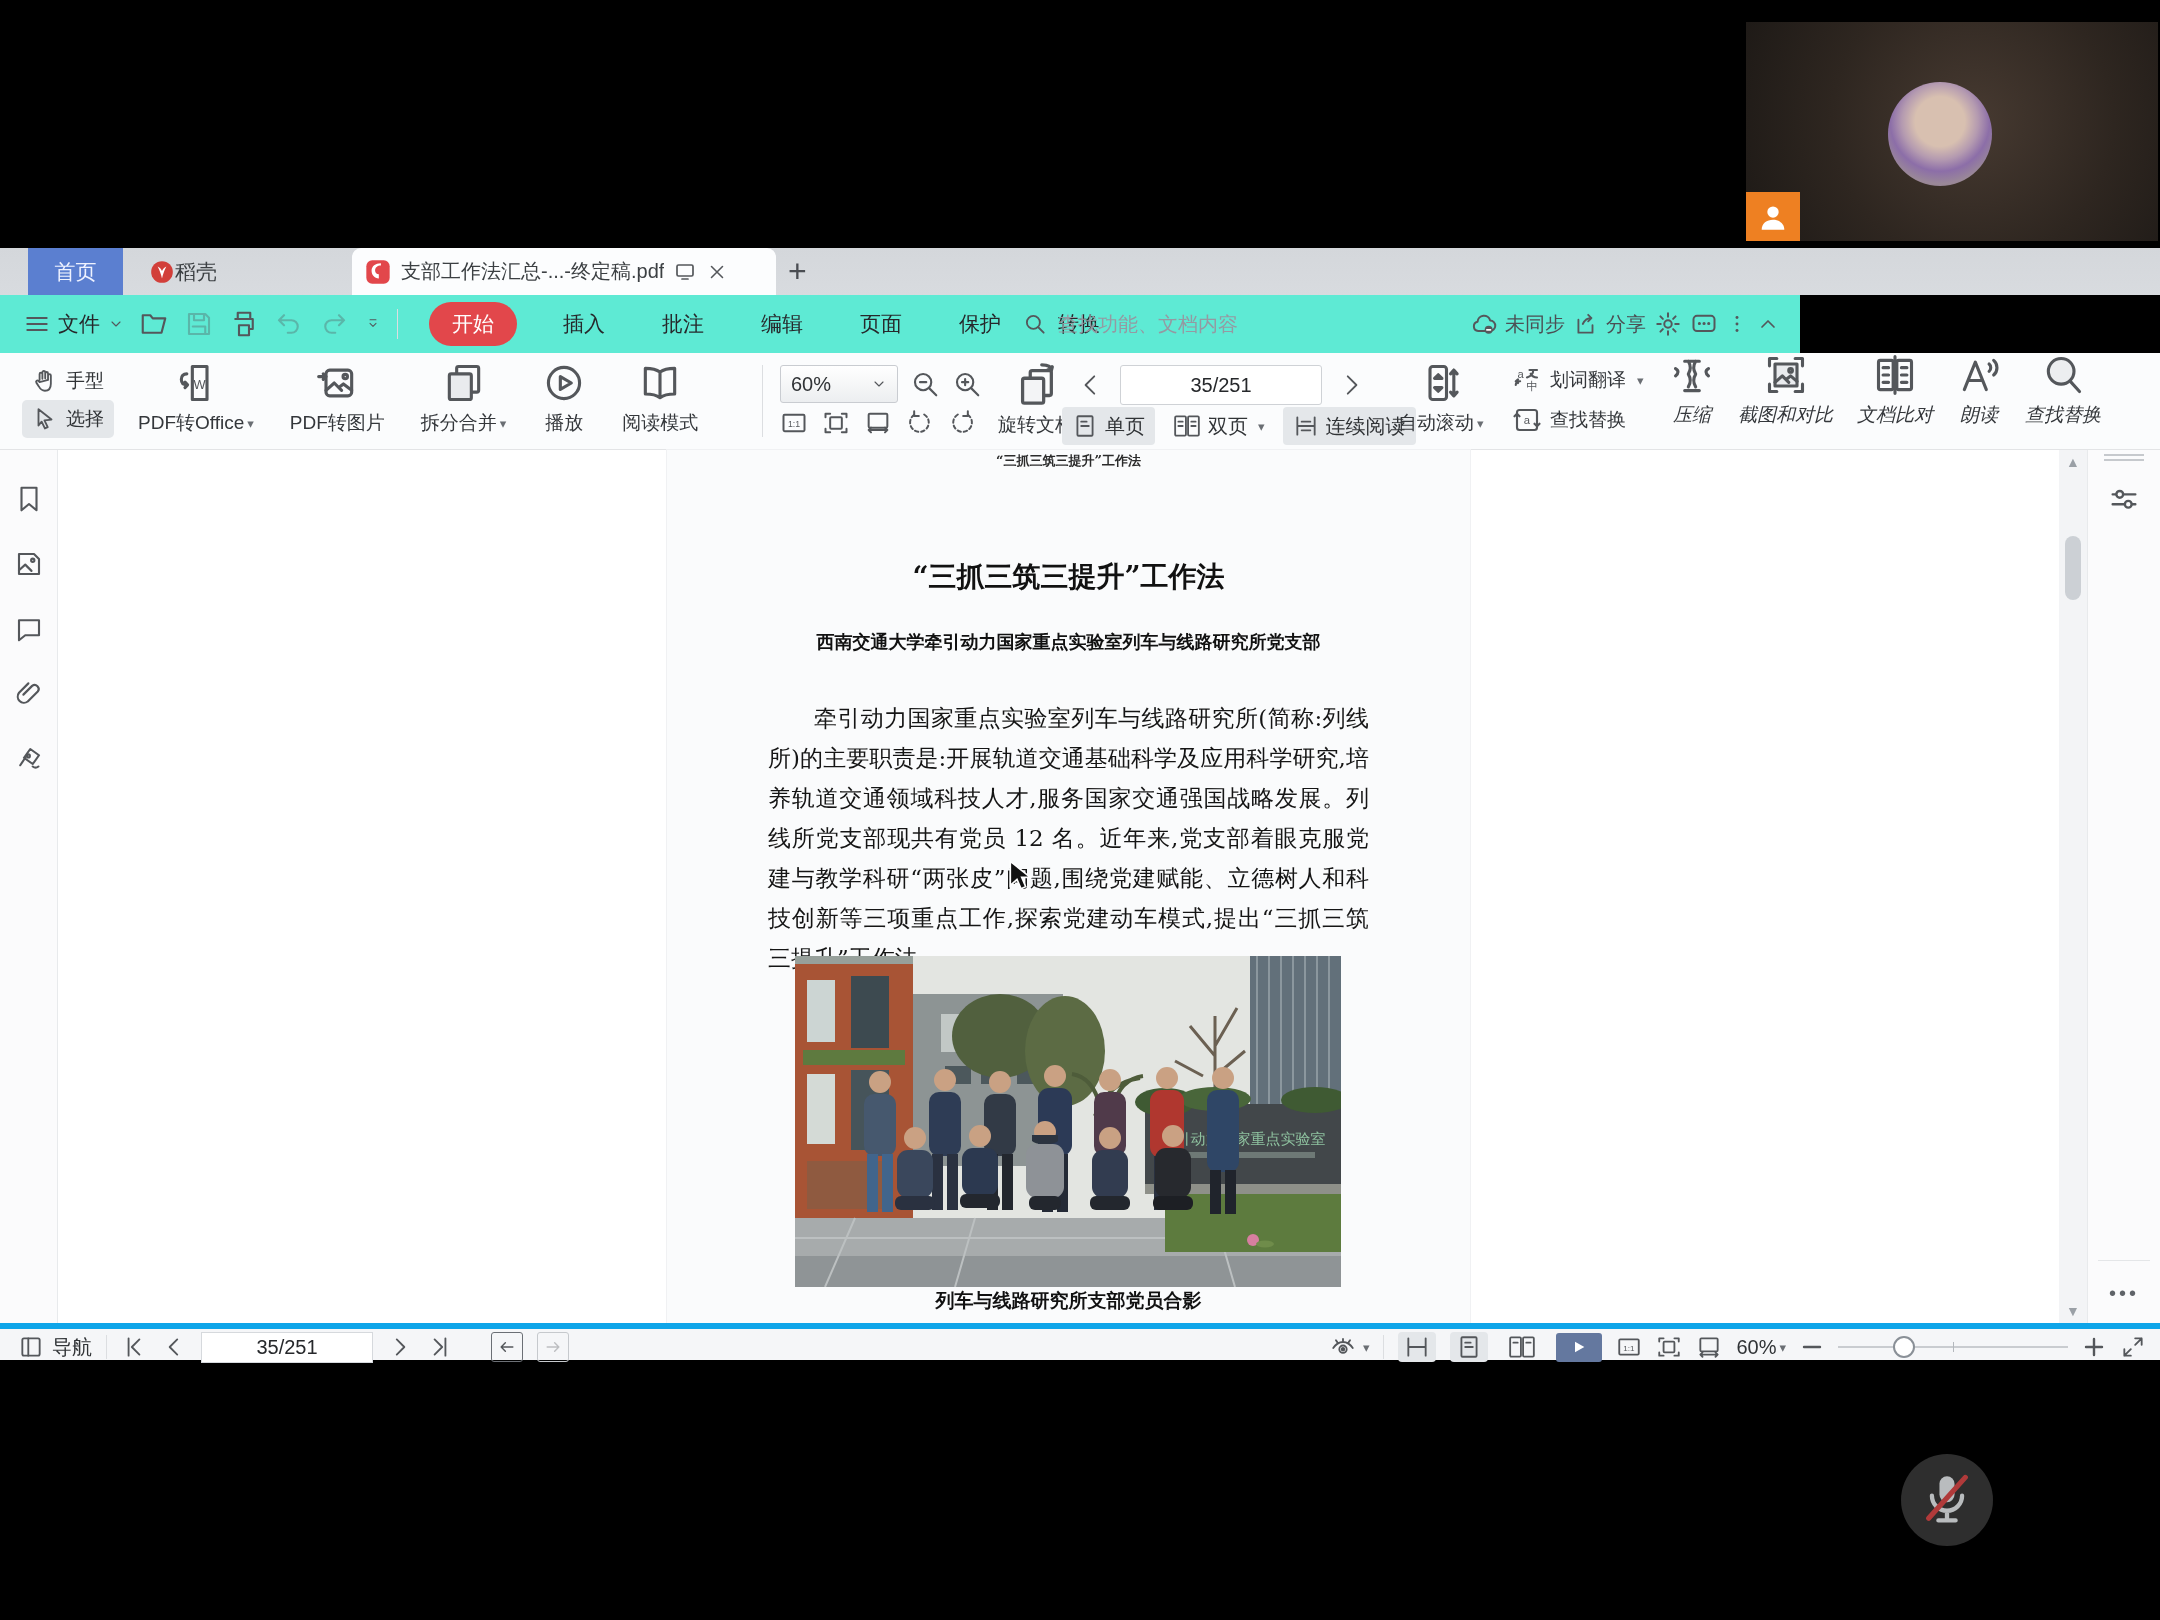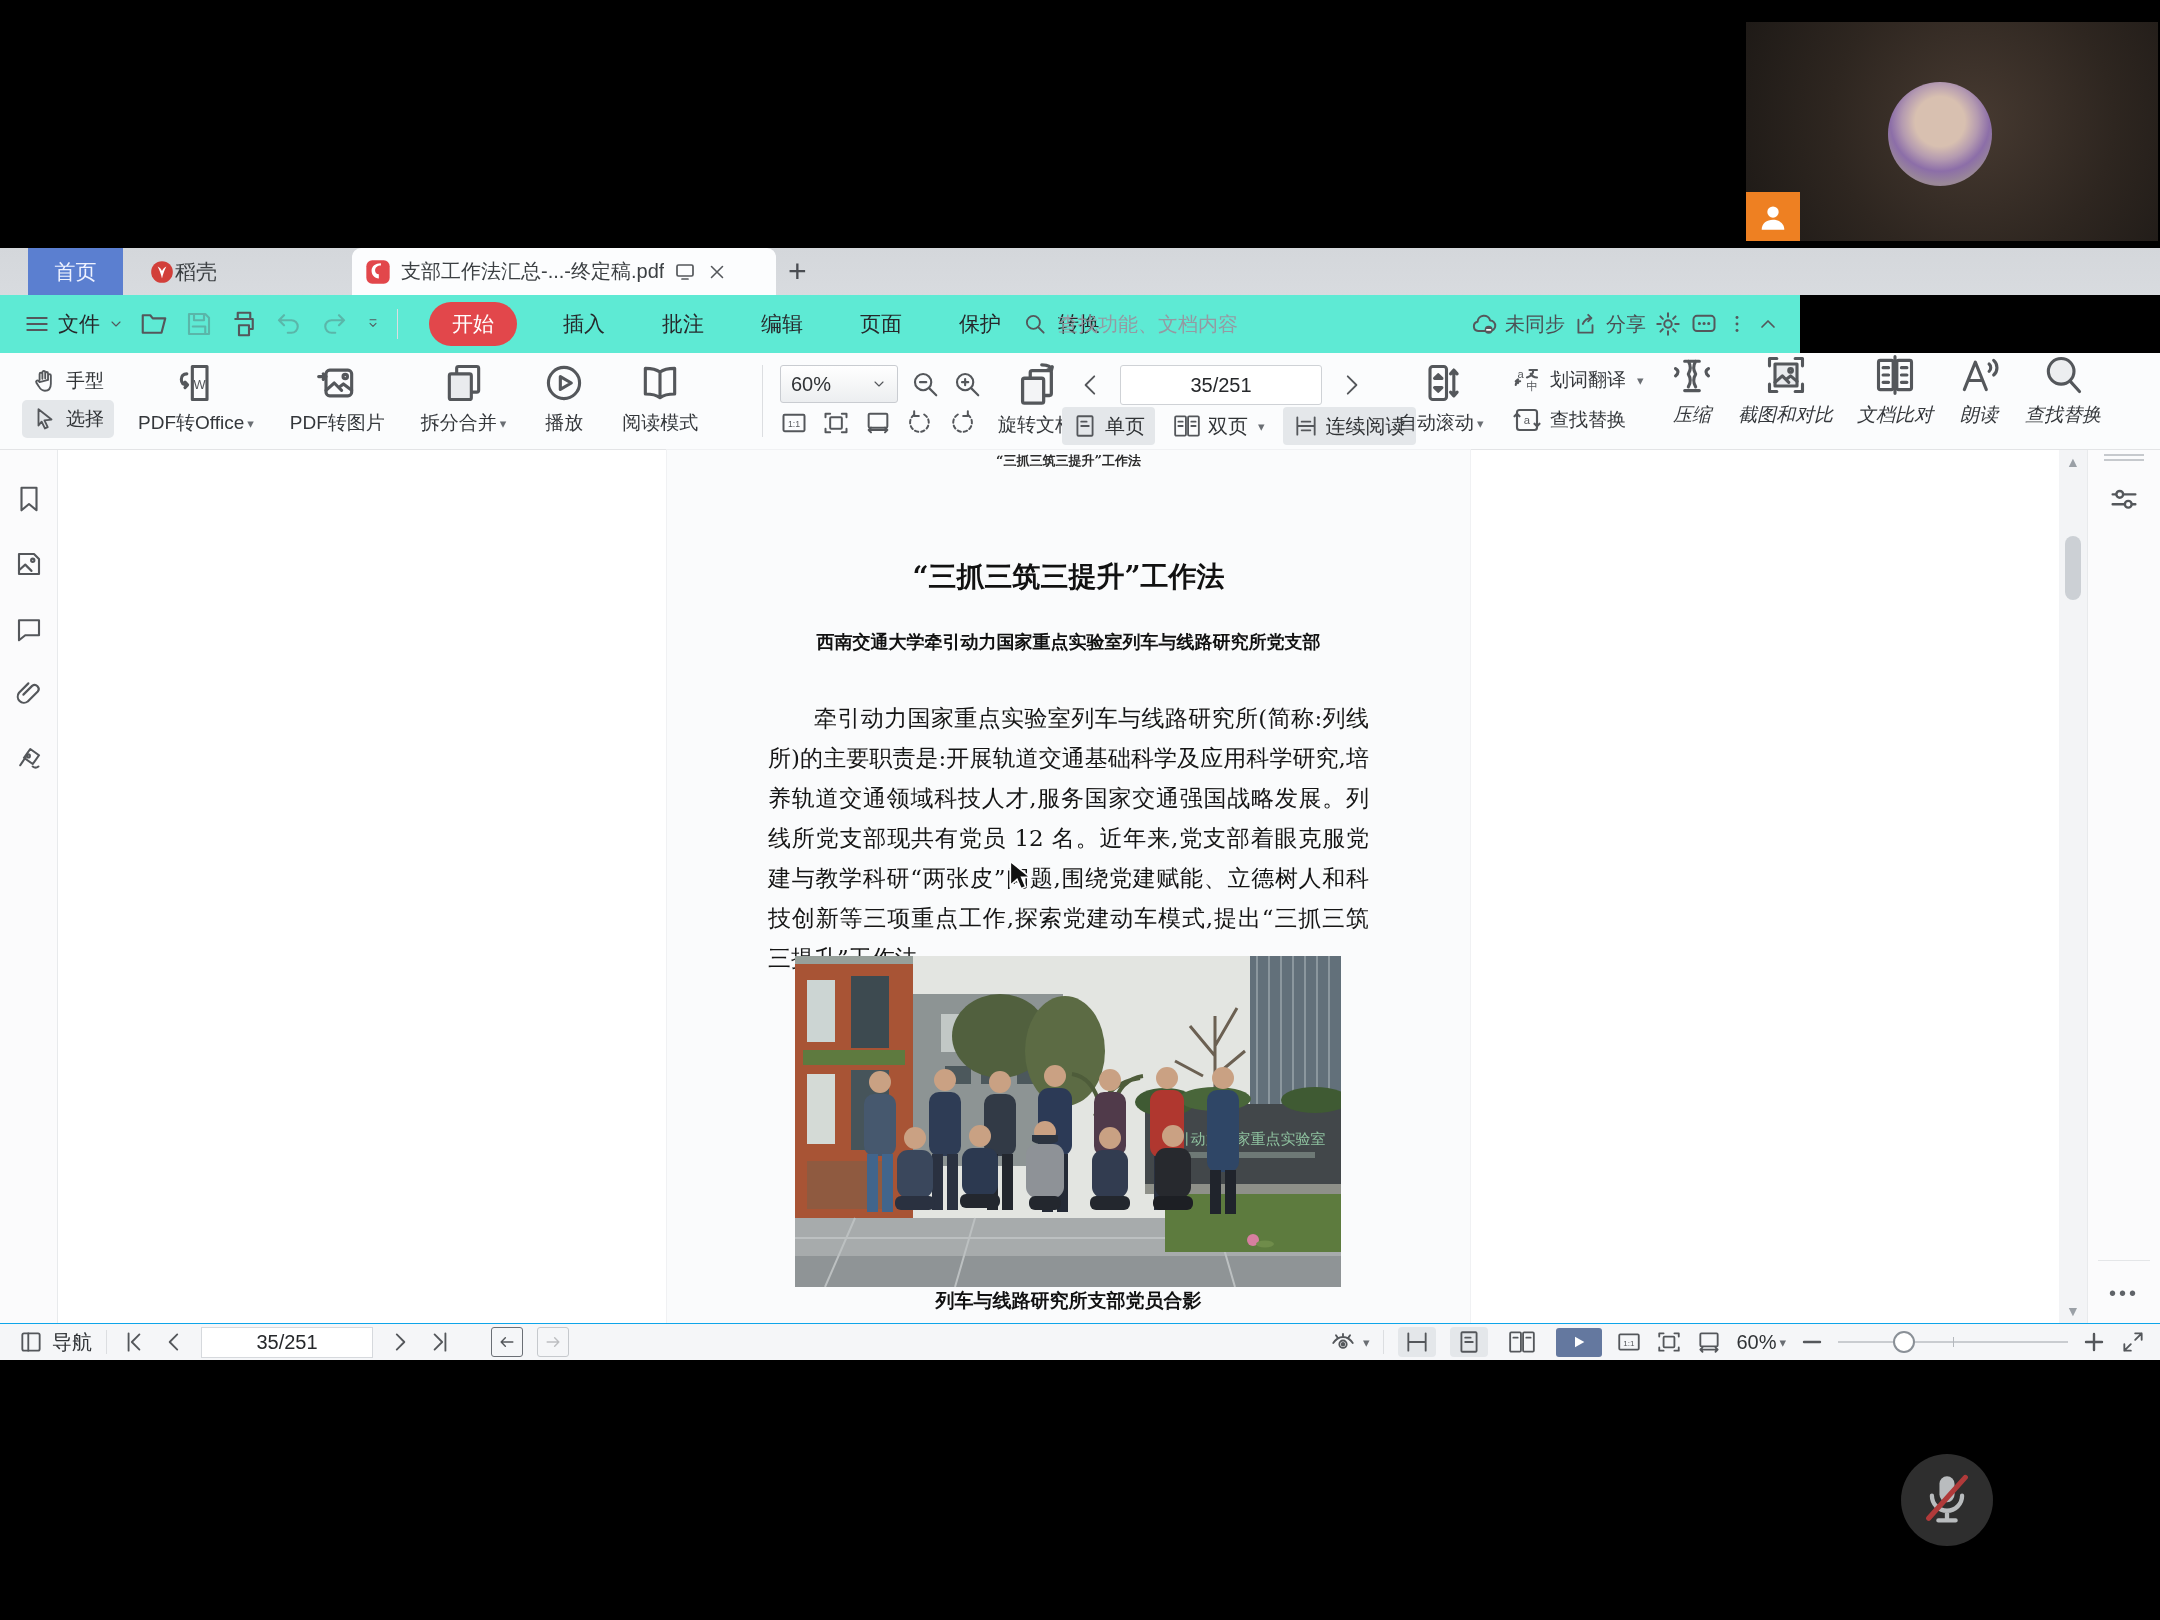--- a/index.html
+++ b/index.html
@@ -73,21 +73,21 @@
                  font-size:19px;font-weight:bold;color:#111;}
   
   #scrollbar{left:2059px;top:450px;width:28px;height:873px;background:#f3f4f6;}
   #sb-thumb{left:6px;top:86px;width:16px;height:64px;border-radius:8px;background:#ccd0d5;}
   .sb-arrow{width:28px;text-align:center;color:#9aa0a6;font-size:14px;}
   #minipanel{left:2087px;top:450px;width:73px;height:873px;background:#fbfbfc;border-left:1px solid #e8eaec;box-sizing:border-box;}
   .handle{width:40px;border-top:2px solid #c6c9cd;margin:4px auto 0;}
   #mp-dots{position:absolute;bottom:18px;width:100%;text-align:center;color:#5f6368;font-size:20px;letter-spacing:3px;}
   #mp-div{position:absolute;bottom:62px;left:10px;right:10px;border-top:1px solid #e4e6e8;}
   
-  #statusbar{left:0;top:1323px;width:2160px;height:37px;background:#f5f6f8;border-top:1px solid #0ea5e9;box-sizing:border-box;}
+  #statusbar{left:0;top:1323px;width:2160px;height:37px;background:#f5f6f8;border-top:6px solid #0ea5e9;box-sizing:border-box;}
   #st-left{left:18px;top:0;height:36px;gap:14px;}
   #st-right{right:14px;top:0;height:36px;gap:14px;}
   .st-pagebox{width:170px;height:29px;background:#fff;border:1px solid #d6d9dd;display:flex;align-items:center;
               justify-content:center;font-size:20px;color:#26282b;}
   .navbox{width:30px;height:28px;border:1px solid #6b6f75;border-radius:3px;display:flex;align-items:center;justify-content:center;}
   .navbox.gr{border-color:#c6c9cd;}
   .st-toggle{height:30px;padding:0 6px;border-radius:4px;display:flex;align-items:center;}
   .playbtn{width:46px;height:29px;border-radius:3px;background:var(--play-blue);display:flex;align-items:center;justify-content:center;}
   .slider{width:230px;height:30px;position:relative;}
   .slider .track{position:absolute;left:0;right:0;top:14px;height:2px;background:#c9ccd0;}

